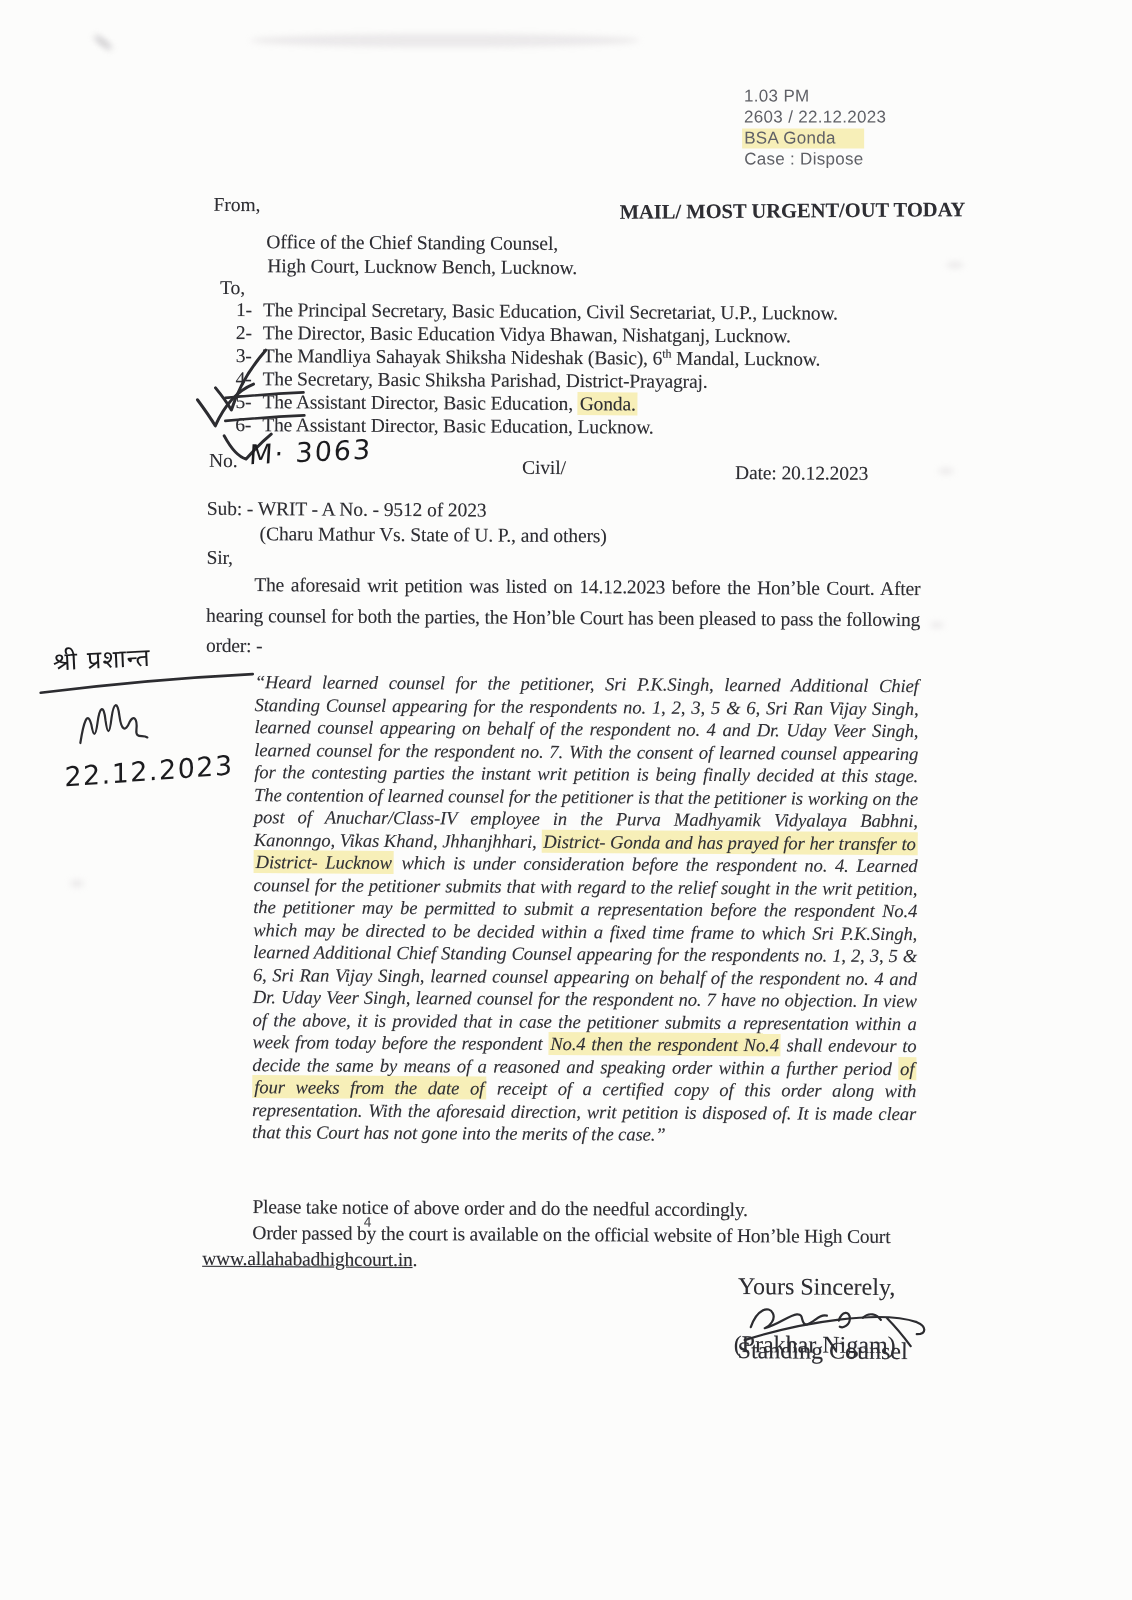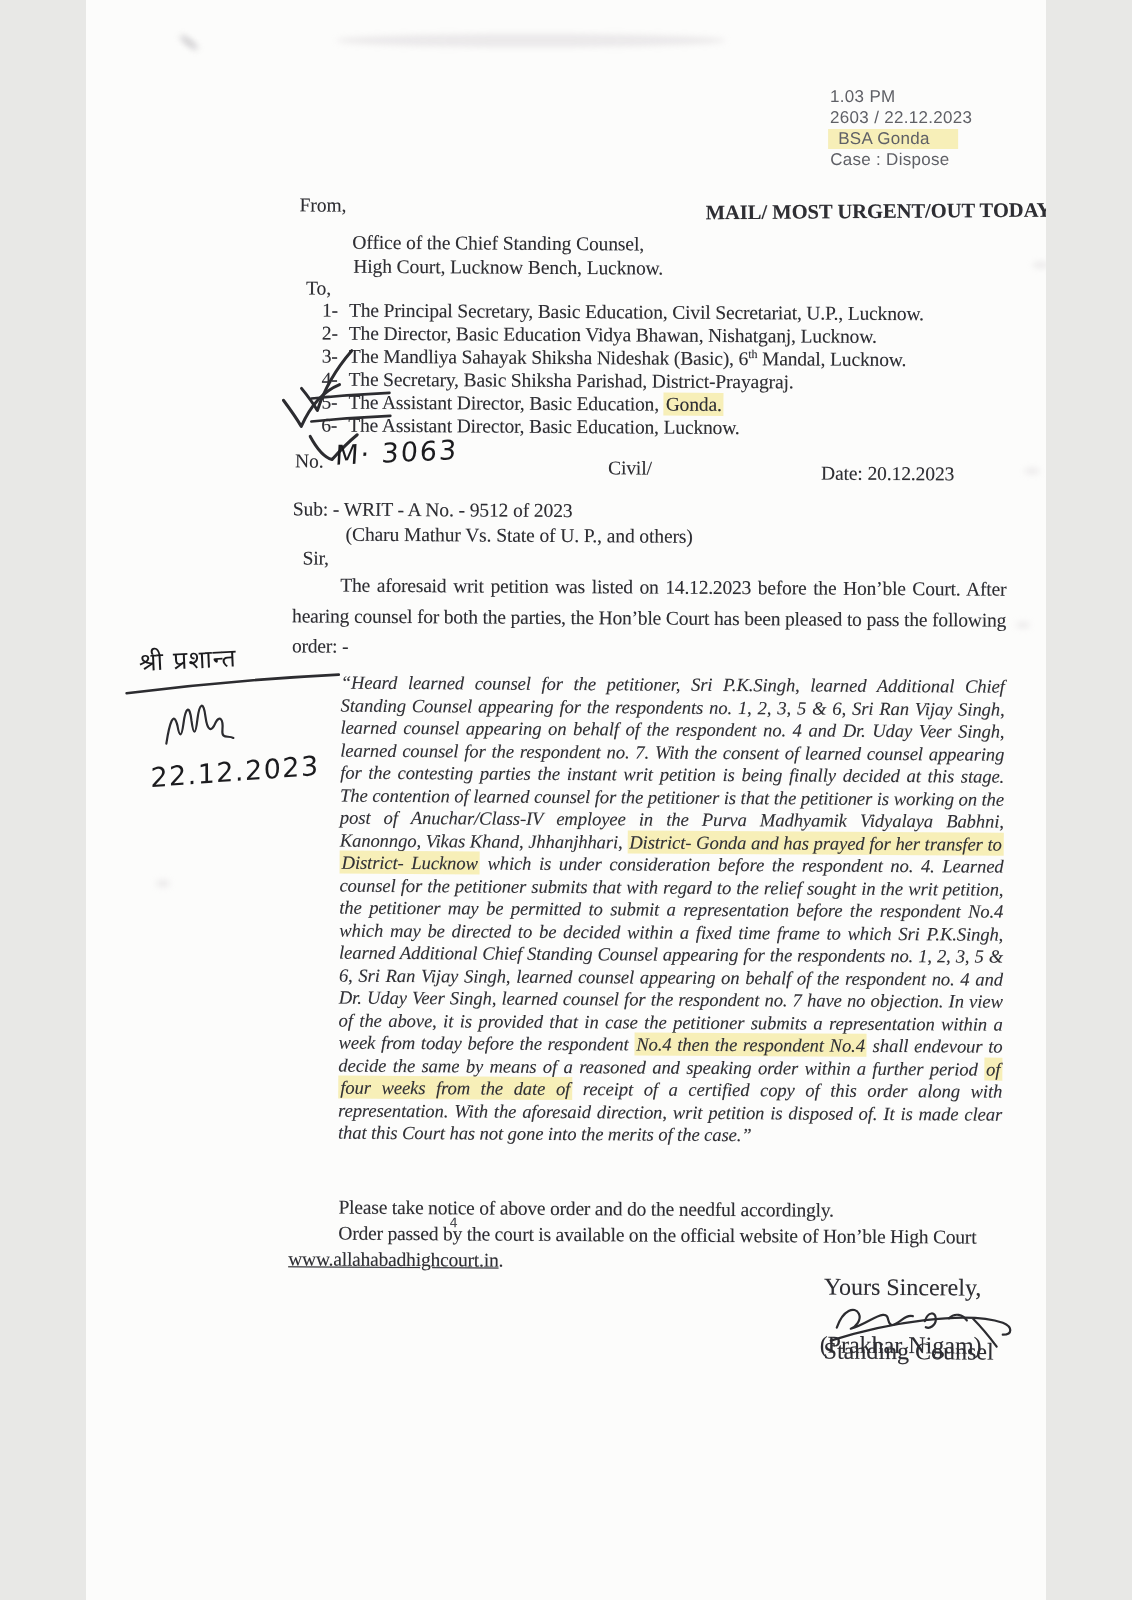--- a/index.html
+++ b/index.html
@@ -1,28 +1,28 @@
 <!DOCTYPE html>
 <html><head>
 <meta charset="utf-8">
 <style>
   html,body{margin:0;padding:0;background:#e8e8e6;}
   .page{
-    position:relative;width:960px;height:1600px;margin:0 auto;
+    position:relative;width:1132px;height:1600px;margin:0 auto;
     background:#fcfcfb;overflow:hidden;
     font-family:"Liberation Serif",serif;color:#2e2e33;
   }
   .letter{position:absolute;inset:0;transform:rotate(0.35deg);
     text-shadow:0.2px 0.2px 0.5px rgba(60,60,65,0.35);}
   .abs{position:absolute;white-space:nowrap;}
   
   .stamp{position:absolute;left:740px;top:84px;
     font-family:"Liberation Sans",sans-serif;font-size:17px;line-height:21px;
     color:#5f6066;letter-spacing:.3px;transform:rotate(-0.4deg);text-shadow:none;}
-  .hl-stamp{background:rgba(243,228,130,.55);padding:0 28px 1px 10px;margin-left:-2px;}
+  .hl-stamp{background:rgba(243,228,130,.55);padding:0 28px 1px 2px;margin-left:-2px;}
   
   .mail-urgent{left:616px;top:198px;font-weight:700;font-size:20.5px;transform:rotate(-0.8deg);}
   .serif{font-size:19.5px;letter-spacing:-0.1px;}
   
   .addr-list{position:absolute;left:233px;top:300px;width:720px;}
   .addr-item{display:flex;line-height:23px;font-size:19.5px;letter-spacing:-0.15px;}
   .addr-num{width:27px;flex:0 0 27px;}
   sup{font-size:12px;line-height:0;margin-top:19px;}
   .hl{background:rgba(243,228,130,.55);padding:1px 2px;
       box-decoration-break:clone;-webkit-box-decoration-break:clone;}
@@ -113,21 +113,21 @@
       <path class="ink-stroke" stroke-width="3" d="M39,106 Q50,126 61,129 Q74,114 86,104"></path>
     </svg>
 
     <div class="abs serif" style="left:207px;top:452px;">No.</div>
     <div class="abs hand case-no">M· 3063</div>
     <div class="abs serif" style="left:520px;top:457px;">Civil/</div>
     <div class="abs serif" style="left:733px;top:461px;">Date: 20.12.2023</div>
 
     <div class="abs serif" style="left:205px;top:500px;">Sub: - WRIT - A No. - 9512 of 2023</div>
     <div class="abs serif" style="left:258px;top:525px;">(Charu Mathur Vs. State of U. P., and others)</div>
-    <div class="abs serif" style="left:205px;top:549px;margin-left:10px;">Sir,</div>
+    <div class="abs serif" style="left:205px;top:549px;">Sir,</div>
 
     <div class="intro">The aforesaid writ petition was listed on 14.12.2023 before the Hon’ble Court. After hearing counsel for both the parties, the Hon’ble Court has been pleased to pass the following order: -</div>
 
     <div class="margin-note">
       <span class="hand dev-text">श्री प्रशान्त</span>
       <svg style="position:absolute;inset:0;" width="240" height="165" viewBox="0 0 240 165">
         <path class="ink-stroke" stroke-width="2.6" d="M4,54 Q110,40 216,34"></path>
         <path class="ink-stroke" stroke-width="2.2" d="M44,104 C47,84 51,70 55,86 C57,97 59,99 61,84 C63,68 67,64 69,81 C71,95 73,97 75,79 C77,63 81,61 83,77 C85,91 89,93 93,83 C97,75 101,79 100,90 C99,100 106,95 111,98"></path>
       </svg>
       <span class="hand margin-date">22.12.2023</span>

